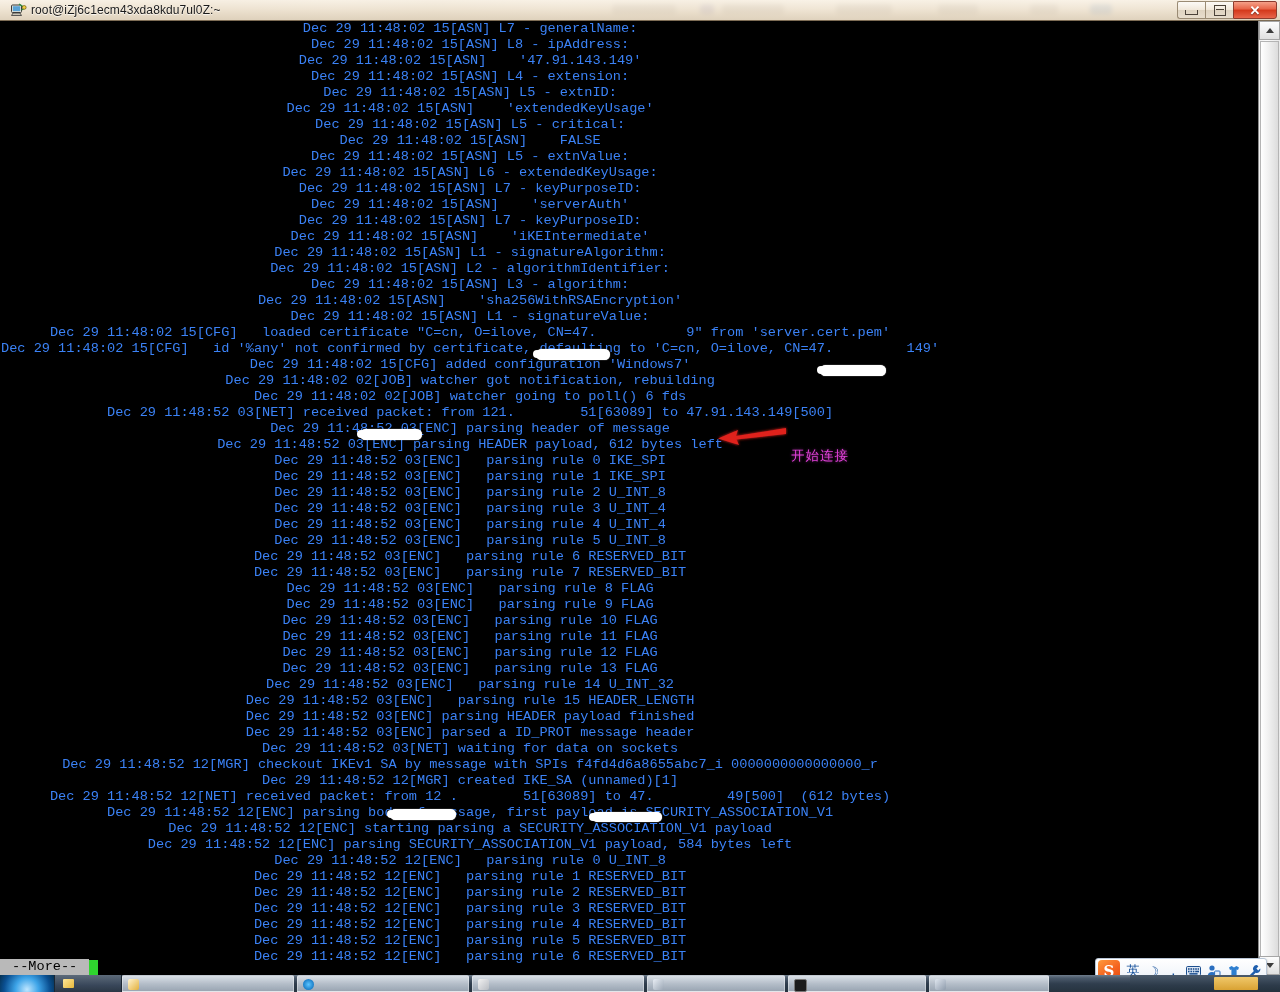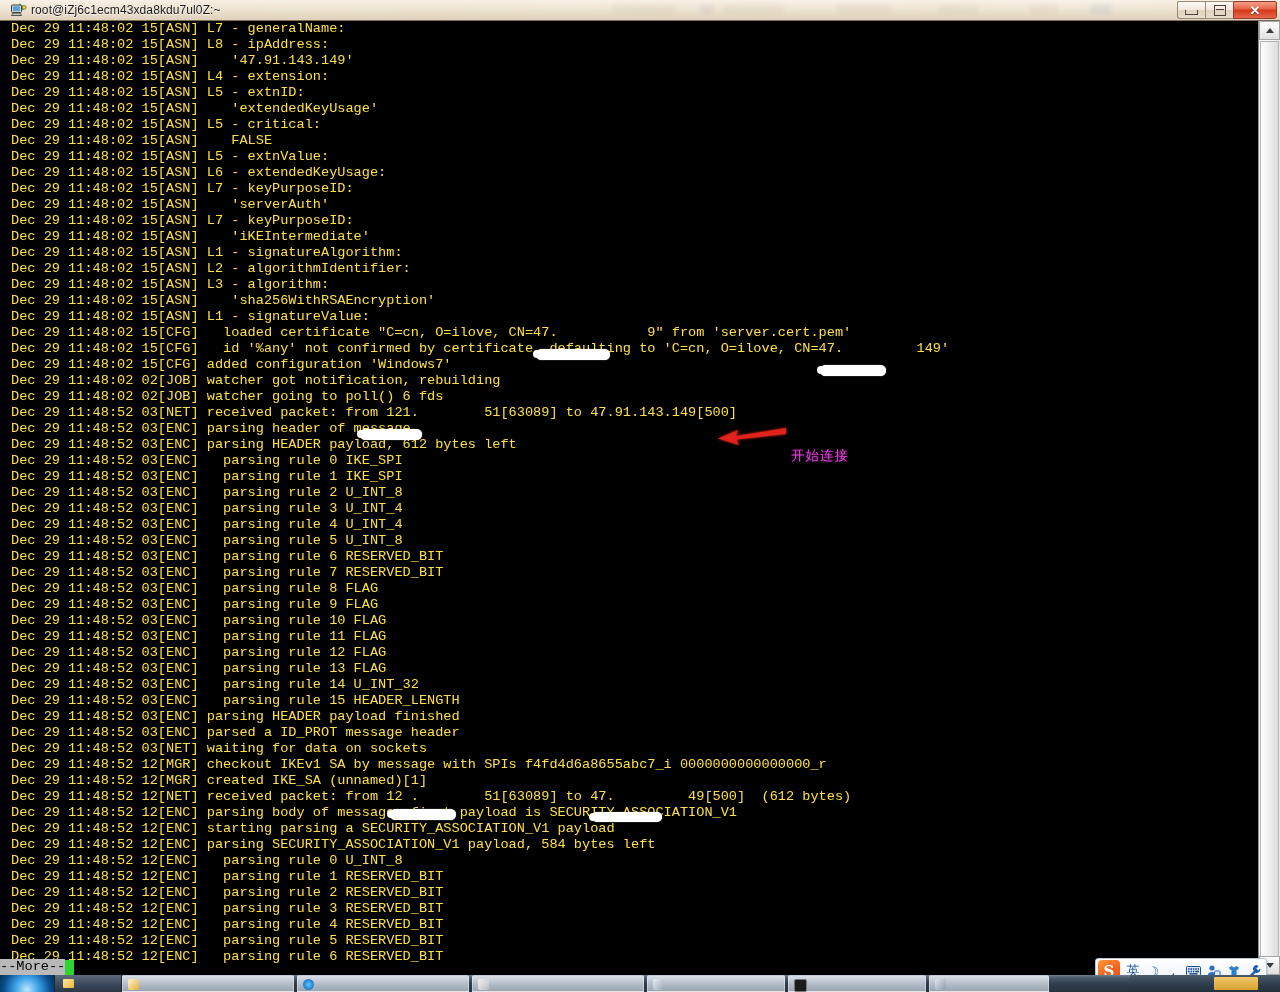--- a/index.html
+++ b/index.html
@@ -152,27 +152,28 @@
     width: 1258px;
     height: 954px;
     background: #000000;
     overflow: hidden;
   }
 
   .term-lines {
     position: absolute;
     left: 0;
     top: 0;
-    padding-left: 11px;
+    padding-left: 1px;
     font-family: "Liberation Mono", "DejaVu Sans Mono", monospace;
     font-size: 13.6px;
     line-height: 16px;
-    color: #fde047;
+    color: #3b82f6;
     white-space: pre;
     letter-spacing: 0px;
+    text-align: center;
   }
   .term-lines div {
     height: 16px;
     white-space: pre;
   }
 
   
   .more-prompt {
     position: absolute;
     left: 0;
@@ -181,21 +182,21 @@
     display: flex;
     align-items: center;
     font-family: "Liberation Mono", "DejaVu Sans Mono", monospace;
     font-size: 13.6px;
     line-height: 16px;
     white-space: pre;
   }
   .more-text {
     background: #b9b9b9;
     color: #000000;
-    padding: 0 0px;
+    padding: 0 12px;
     letter-spacing: 0px;
   }
   .more-cursor {
     display: inline-block;
     width: 9px;
     height: 15px;
     background: #2fd52f;
   }
 
   

